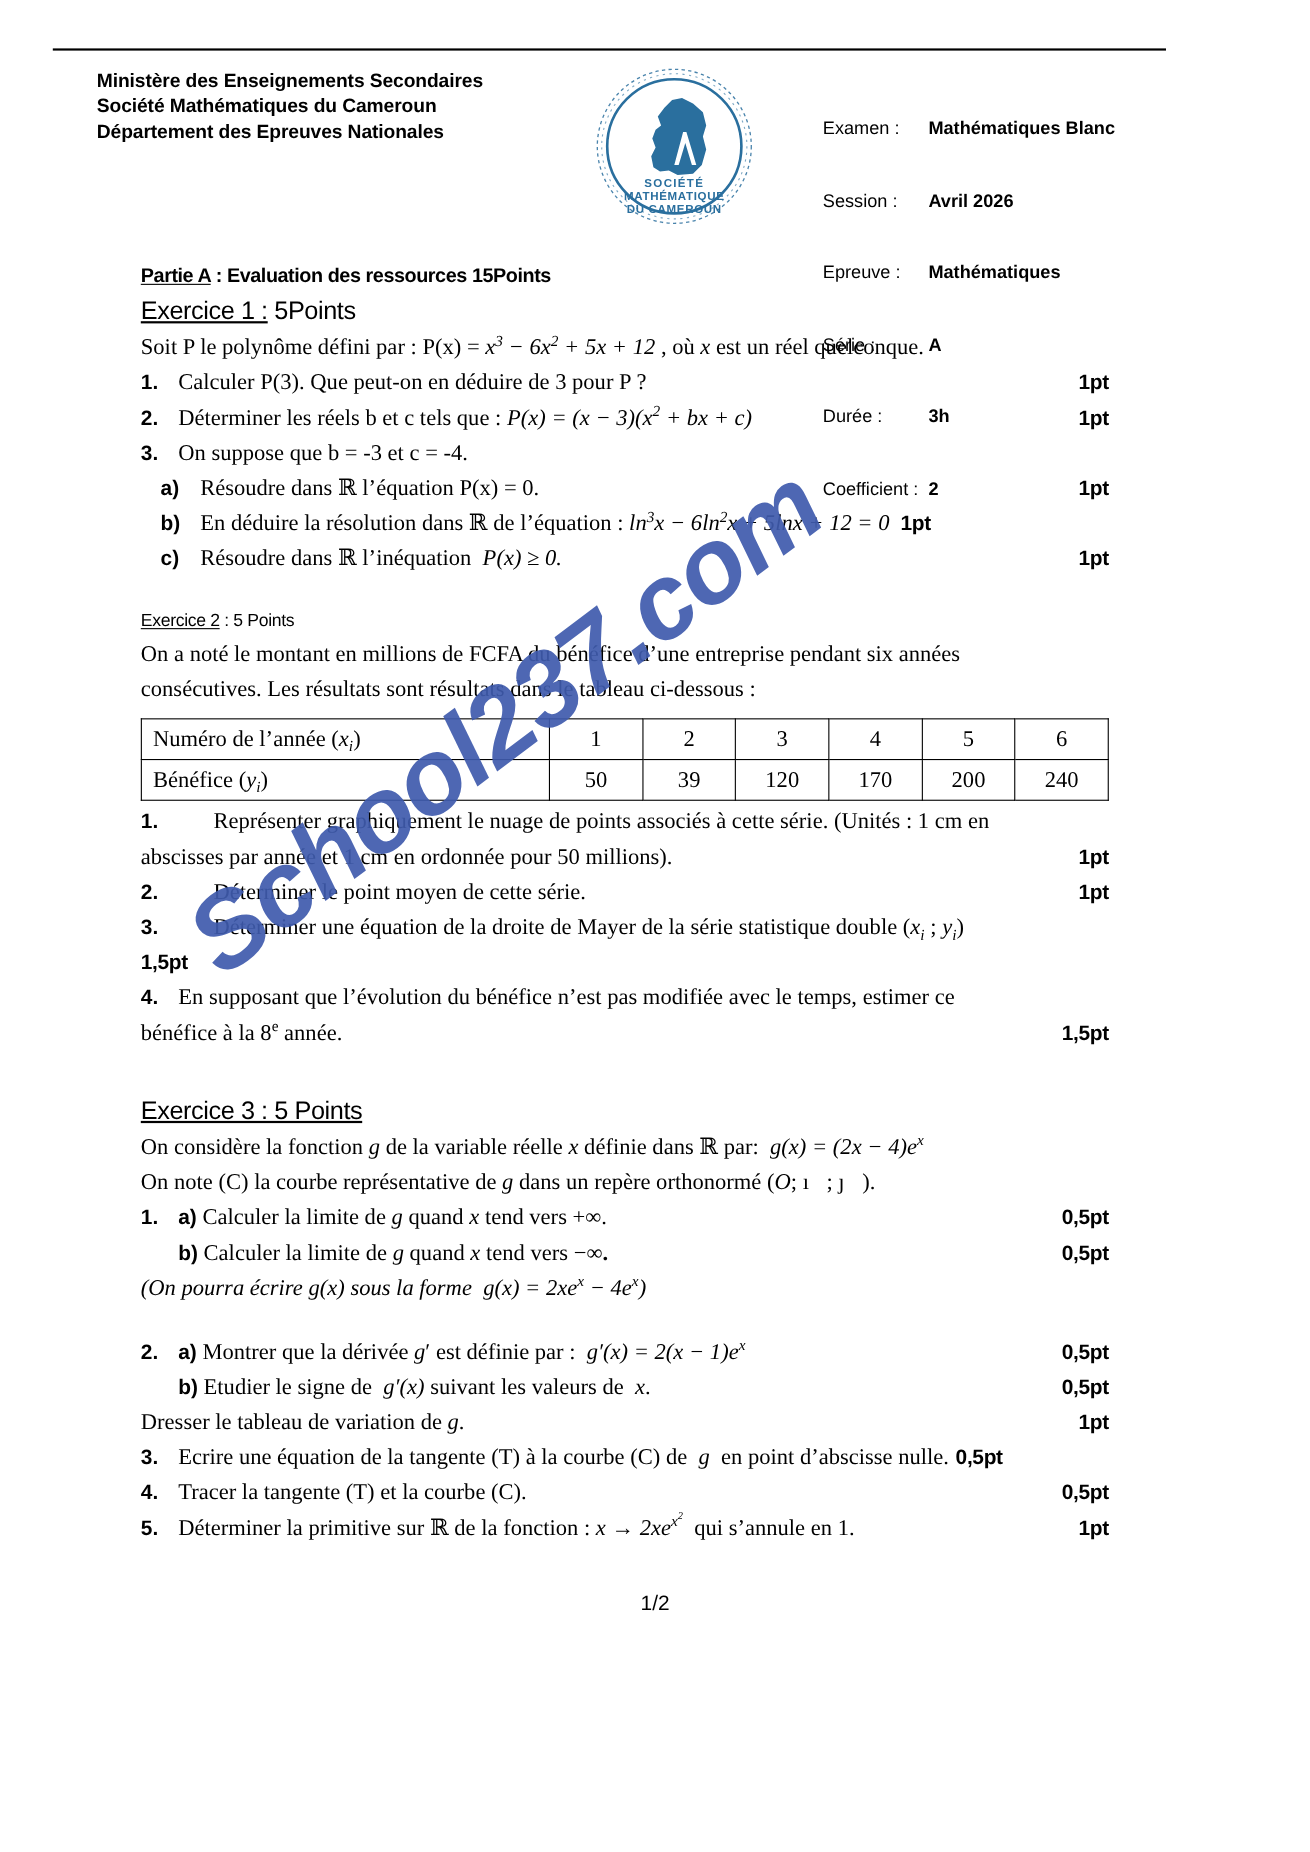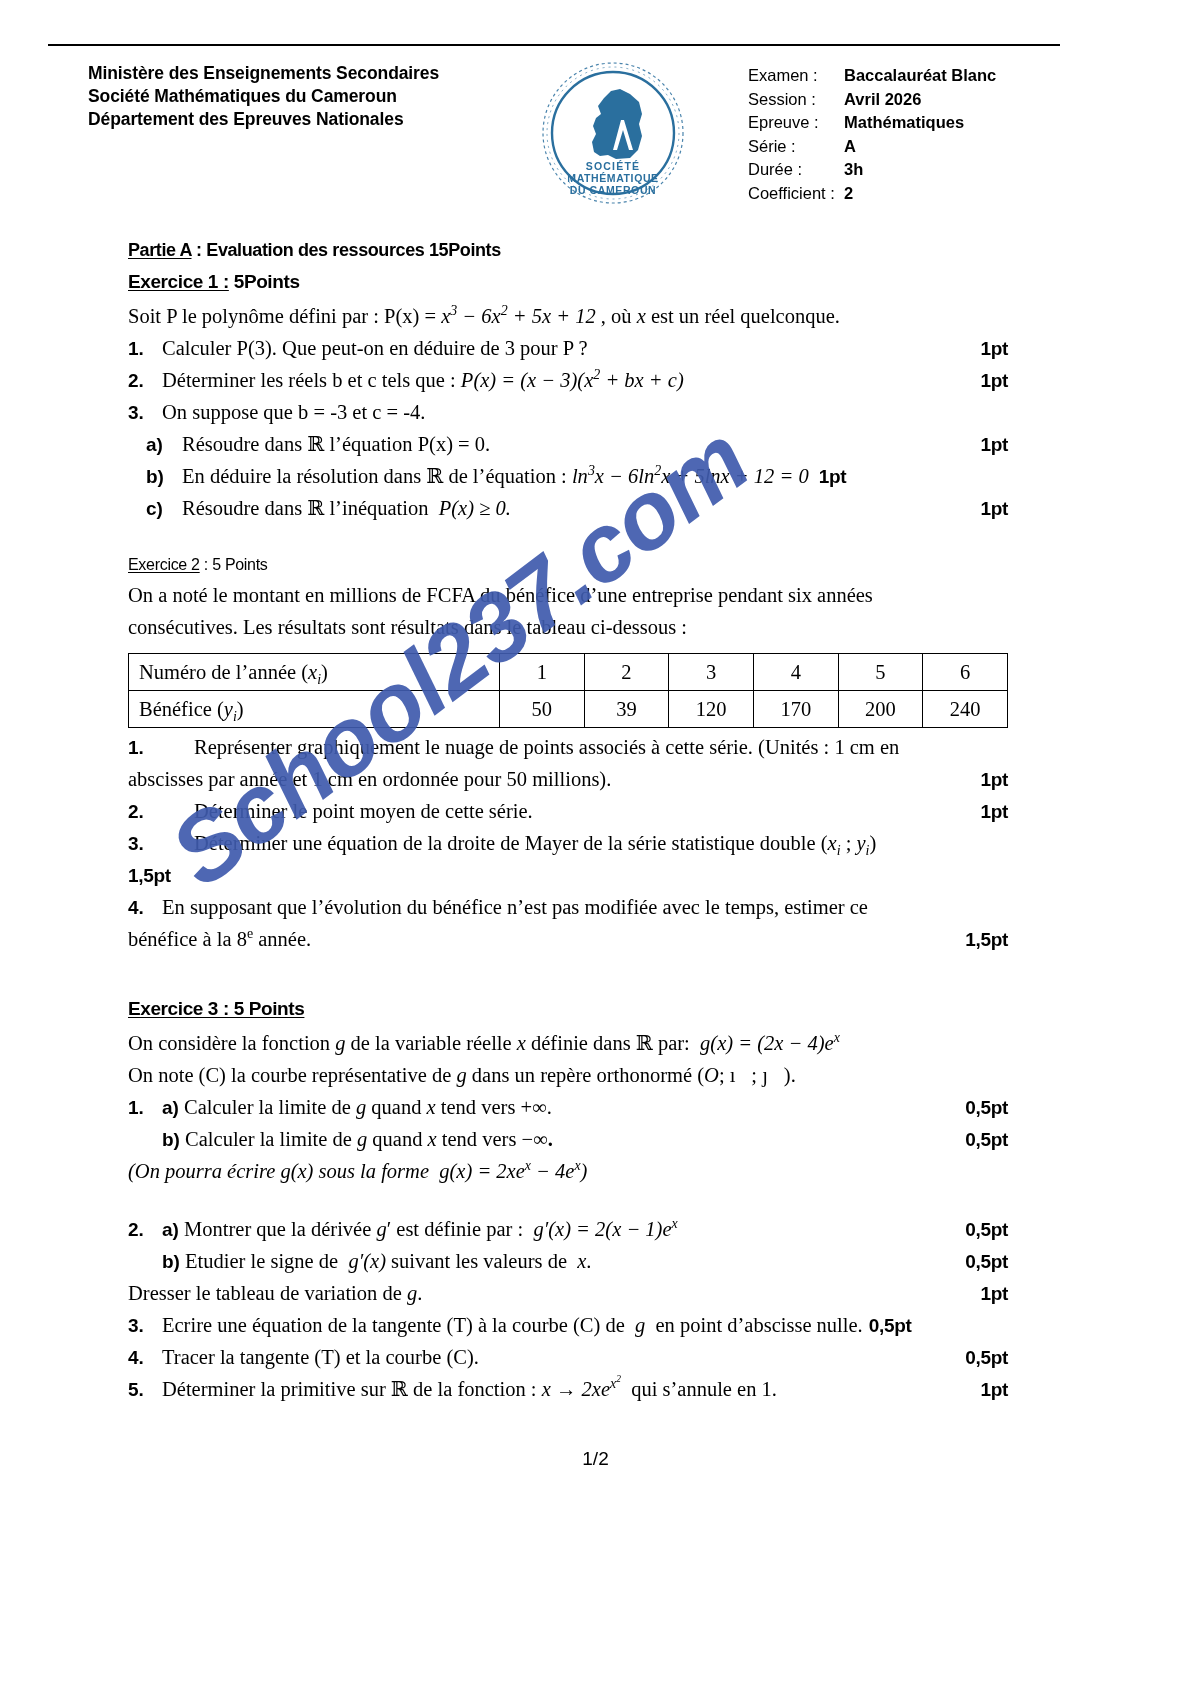--- a/index.html
+++ b/index.html
@@ -61,20 +61,21 @@
     position: absolute;
     left: 700px;
     top: 12px;
     font-family: "Liberation Sans", sans-serif;
     font-size: 16.5px;
     line-height: 23.5px;
   }
   .hdr-right .row {
     display: flex;
     white-space: nowrap;
+    margin-top: 42px;
   }
   .hdr-right .lbl { width: 96px; display: inline-block; }
   .hdr-right .val { font-weight: bold; }
   .hdr-right .row.coef .lbl { width: 96px; }
 
   
   .content {
     position: absolute;
     left: 128px;
     top: 236px;
@@ -85,22 +86,22 @@
     font-family: "Liberation Sans", sans-serif;
     font-weight: bold;
     font-size: 18px;
     letter-spacing: -0.4px;
     margin: 0 0 2px 0;
     line-height: 29px;
     white-space: nowrap;
   }
   .h-ex {
     font-family: "Liberation Sans", sans-serif;
-    font-weight: bold;
-    font-size: 19px;
+    font-weight: normal;
+    font-size: 23px;
     letter-spacing: -0.4px;
     margin: 0 0 4px 0;
     line-height: 30px;
     white-space: nowrap;
   }
   .h-ex2 {
     font-family: "Liberation Sans", sans-serif;
     font-weight: normal;
     font-size: 16px;
     letter-spacing: -0.3px;
@@ -250,21 +251,21 @@
           <text x="75" y="112" text-anchor="middle" font-family="Liberation Sans, sans-serif" font-size="10.5" font-weight="bold" fill="#2a6f9e" letter-spacing="1.2">SOCIÉTÉ</text>
           <text x="75" y="124" text-anchor="middle" font-family="Liberation Sans, sans-serif" font-size="10.5" font-weight="bold" fill="#2a6f9e" letter-spacing="0.6">MATHÉMATIQUE</text>
           <text x="75" y="136" text-anchor="middle" font-family="Liberation Sans, sans-serif" font-size="10.5" font-weight="bold" fill="#2a6f9e" letter-spacing="0.6">DU CAMEROUN</text>
         </svg>
       </div>
     </div>
 
     <div class="hdr-right">
       <div class="row">
         <span class="lbl">Examen :</span>
-        <span class="val">Baccalauréat Blanc</span>
+        <span class="val">Mathématiques Blanc</span>
       </div>
       <div class="row">
         <span class="lbl">Session :</span>
         <span class="val">Avril 2026</span>
       </div>
       <div class="row">
         <span class="lbl">Epreuve :</span>
         <span class="val">Mathématiques</span>
       </div>
       <div class="row">

